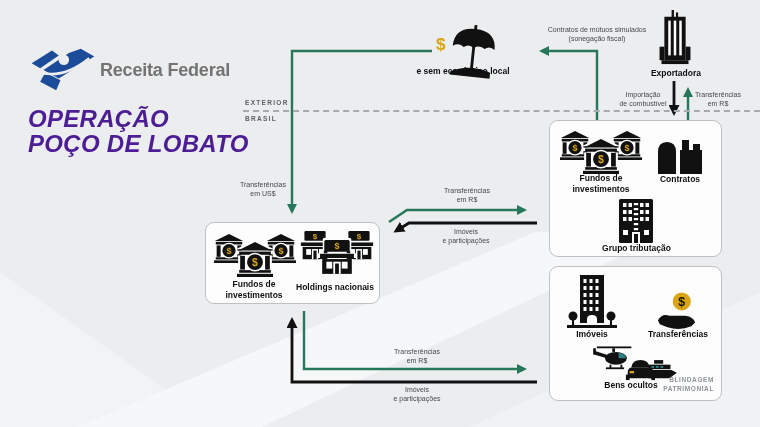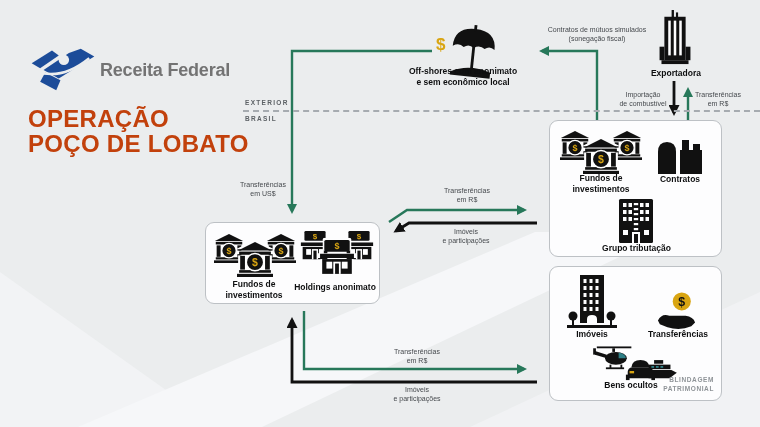--- a/index.html
+++ b/index.html
@@ -4,21 +4,21 @@
 <style>
   html,body{margin:0;padding:0;background:#fff;}
   #stage{position:relative;width:760px;height:427px;background:#ebedee;overflow:hidden;
          font-family:"Liberation Sans",sans-serif;color:#0e0f10;}
   #stage *{box-sizing:border-box;}
   .abs{position:absolute;}
   svg{display:block;}
 
   
   .logo-text{font-size:18px;font-weight:700;color:#737373;letter-spacing:-0.2px;}
-  .op-title{font-size:24px;font-weight:800;color:#c2410c;line-height:1.06;letter-spacing:0.3px;}
+  .op-title{font-size:24px;font-weight:800;color:#4c1d95;line-height:1.06;letter-spacing:0.3px;font-style:italic;}
 
   
   .caps{font-size:6.5px;font-weight:700;letter-spacing:1.3px;color:#5c6165;}
   .dashline{border-top:2px dashed #a6abb0;height:0;}
 
   
   .nodelabel{font-weight:700;font-size:8.5px;line-height:1.3;text-align:center;color:#0e0f10;}
   .flowlabel{font-size:7px;line-height:1.35;text-align:center;color:#45494d;}
   .blindagem{font-size:6.5px;font-weight:700;line-height:1.4;letter-spacing:0.6px;
              text-align:right;color:#8e9397;}
@@ -85,21 +85,20 @@
   <svg class="abs" style="left:428px;top:24px" width="78" height="58" viewBox="0 0 78 58" fill="#111">
     <text x="8" y="26" font-size="17" font-weight="bold" fill="#d9a512">$</text>
     <g transform="rotate(6 46 30)">
       <path d="M24,24 Q24,5 45,5 Q66,5 66,24 Q61,20 56,24 Q51,20 45,24 Q40,20 35,24 Q30,20 24,24 Z"></path>
       <rect x="43.6" y="1" width="2.8" height="6"></rect>
       <rect x="43.6" y="22" width="2.8" height="26"></rect>
       <path d="M24,50 Q42,40 64,47 L64,53 L24,53 Z"></path>
     </g>
   </svg>
   <div class="abs nodelabel" style="left:383px;top:66px;width:160px">
-    <div>Off-shores com anonimato</div>
     <div>e sem econômico local</div>
   </div>
 
   <svg class="abs" style="left:653px;top:10px" width="44" height="56" viewBox="0 0 40 58" fill="#111">
     <rect x="16.5" y="0" width="2.4" height="8"></rect>
     <rect x="21" y="2.5" width="2.2" height="5.5"></rect>
     <rect x="9" y="7" width="22" height="45"></rect>
     <rect x="13" y="11" width="2.6" height="36" fill="#fdfdfe"></rect>
     <rect x="18.7" y="11" width="2.6" height="36" fill="#fdfdfe"></rect>
     <rect x="24.4" y="11" width="2.6" height="36" fill="#fdfdfe"></rect>
@@ -235,21 +234,21 @@
     </div>
     <svg class="abs" style="left:94px;top:8px" width="74" height="50" viewBox="0 0 74 50" fill="#111">
       <use href="#holding" x="0" y="0" width="30" height="30"></use>
       <use href="#holding" x="44" y="0" width="30" height="30"></use>
       <use href="#holding" x="16.8" y="6.8" width="40.4" height="40.4" fill="#fdfdfe"></use>
       <use href="#holding" x="19" y="9" width="36" height="36"></use>
       <text x="15" y="7.8" text-anchor="middle" font-size="8" font-weight="bold" fill="#d9a512">$</text>
       <text x="59" y="7.8" text-anchor="middle" font-size="8" font-weight="bold" fill="#d9a512">$</text>
       <text x="37" y="18.2" text-anchor="middle" font-size="9" font-weight="bold" fill="#d9a512">$</text>
     </svg>
-    <div class="abs nodelabel" style="left:86px;top:59px;width:86px">Holdings anonimato</div>
+    <div class="abs nodelabel" style="left:86px;top:59px;width:86px">Holdings nacionais</div>
   </div>
 
   <div class="panel" style="left:549px;top:266px;width:173px;height:135px">
     <svg class="abs" style="left:16px;top:8px" width="52" height="54" viewBox="0 0 50 54" fill="#111">
       <rect x="13" y="0" width="24" height="48"></rect>
       <g fill="#fdfdfe">
         <rect x="16.5" y="4" width="3" height="4"></rect>
           <rect x="22.5" y="4" width="3" height="4"></rect>
           <rect x="28.5" y="4" width="3" height="4"></rect>
         <rect x="16.5" y="11" width="3" height="4"></rect>

